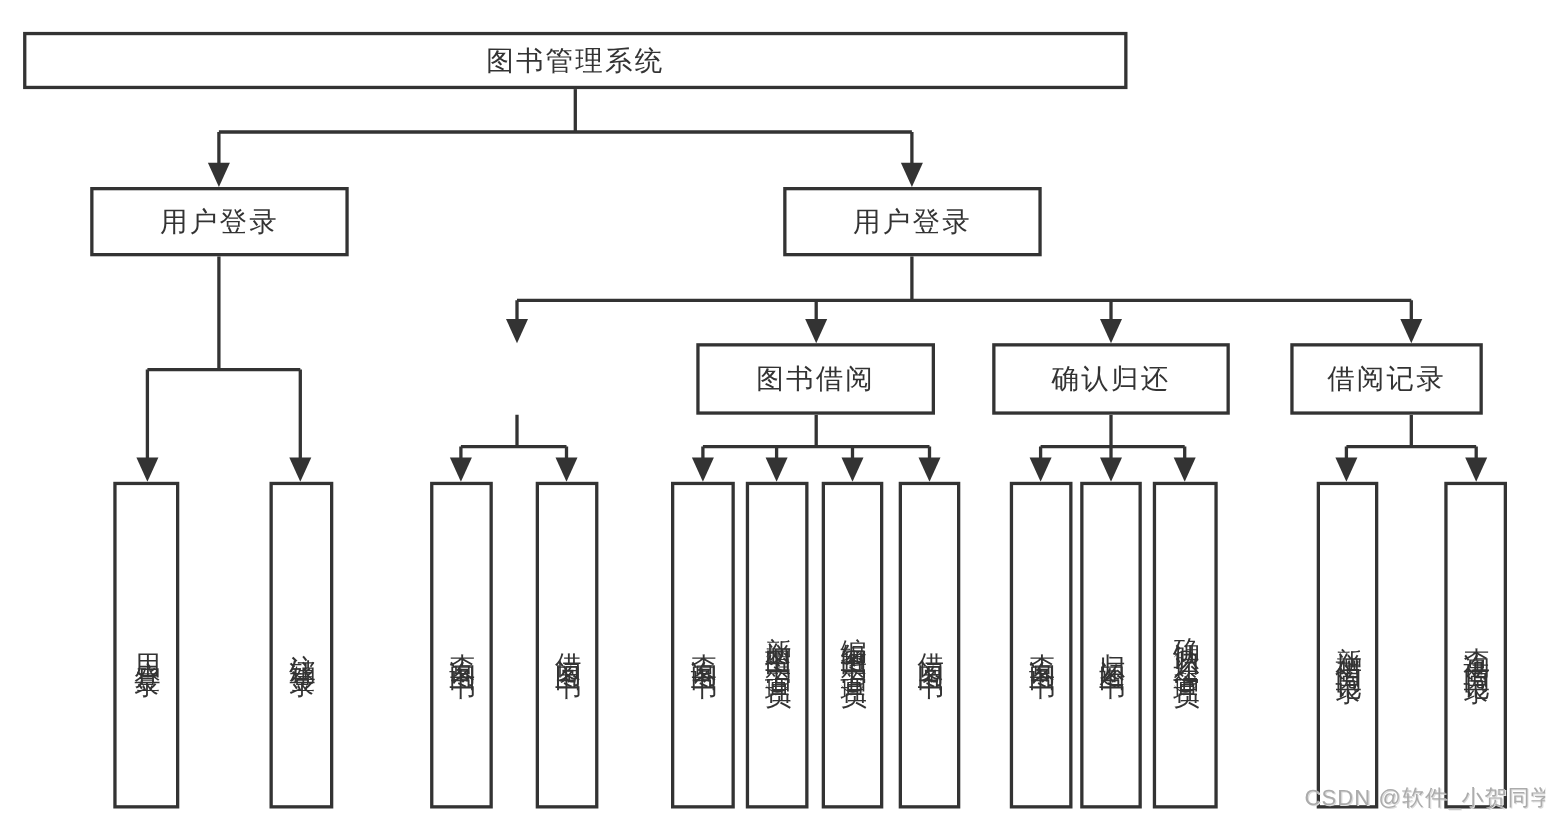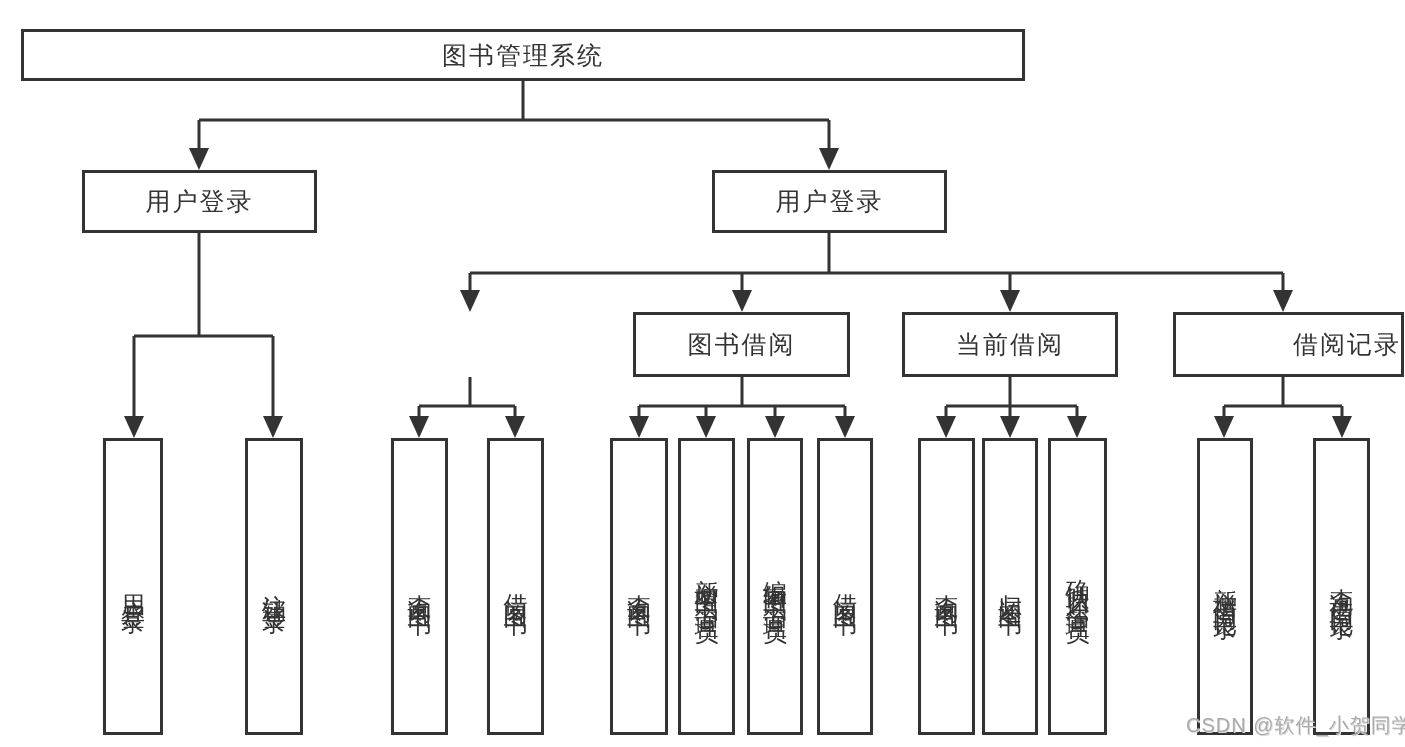--- a/index.html
+++ b/index.html
@@ -108,23 +108,23 @@
     <span class="label">用户登录</span>
   </div>
   <div class="node" style="left:712px;top:170px;width:235px;height:63px;">
     <span class="label">用户登录</span>
   </div>
 
   <div class="node" style="left:633px;top:312px;width:217px;height:65px;text-align:right;">
     <span class="label">图书借阅</span>
   </div>
   <div class="node" style="left:902px;top:312px;width:216px;height:65px;">
-    <span class="label">当前借阅</span>
+    <span class="label">确认归还</span>
   </div>
-  <div class="node" style="left:1173px;top:312px;width:231px;height:65px;justify-content:flex-end;">
+  <div class="node" style="left:1173px;top:312px;width:175px;height:65px;">
     <span class="label">借阅记录</span>
   </div>
 
   <div class="node vbox" style="left:103px;top:438px;width:60px;height:297px;">
     <span class="label">用户登录</span>
   </div>
   <div class="node vbox" style="left:245px;top:438px;width:58px;height:297px;">
     <span class="label">注销登录</span>
   </div>
 

